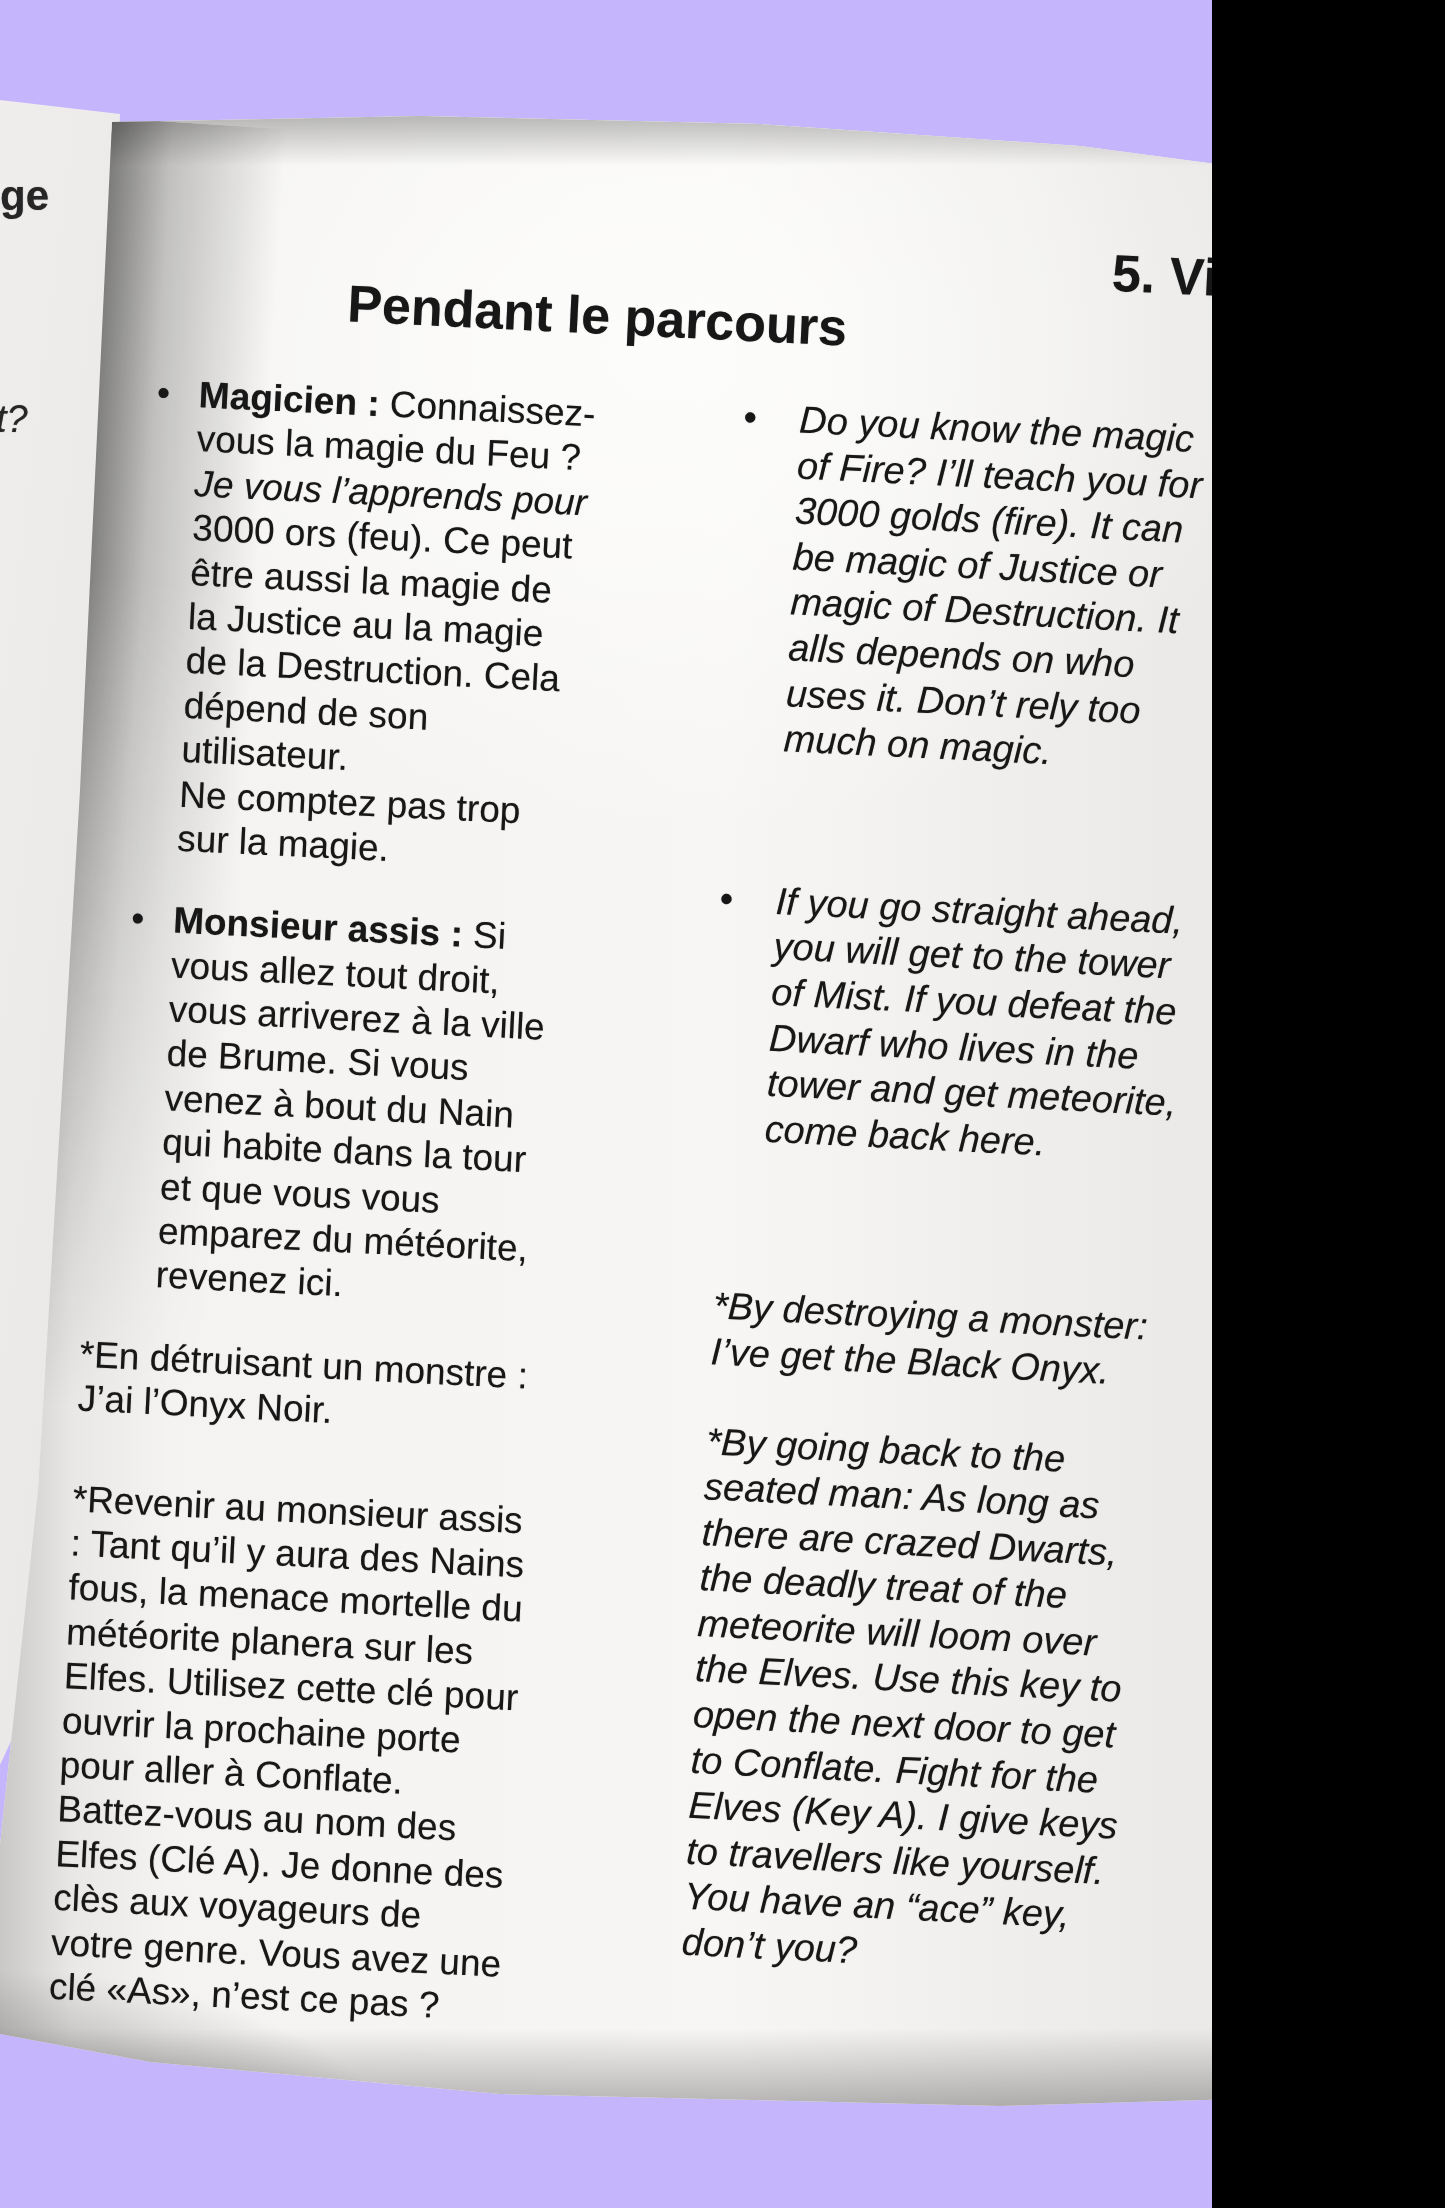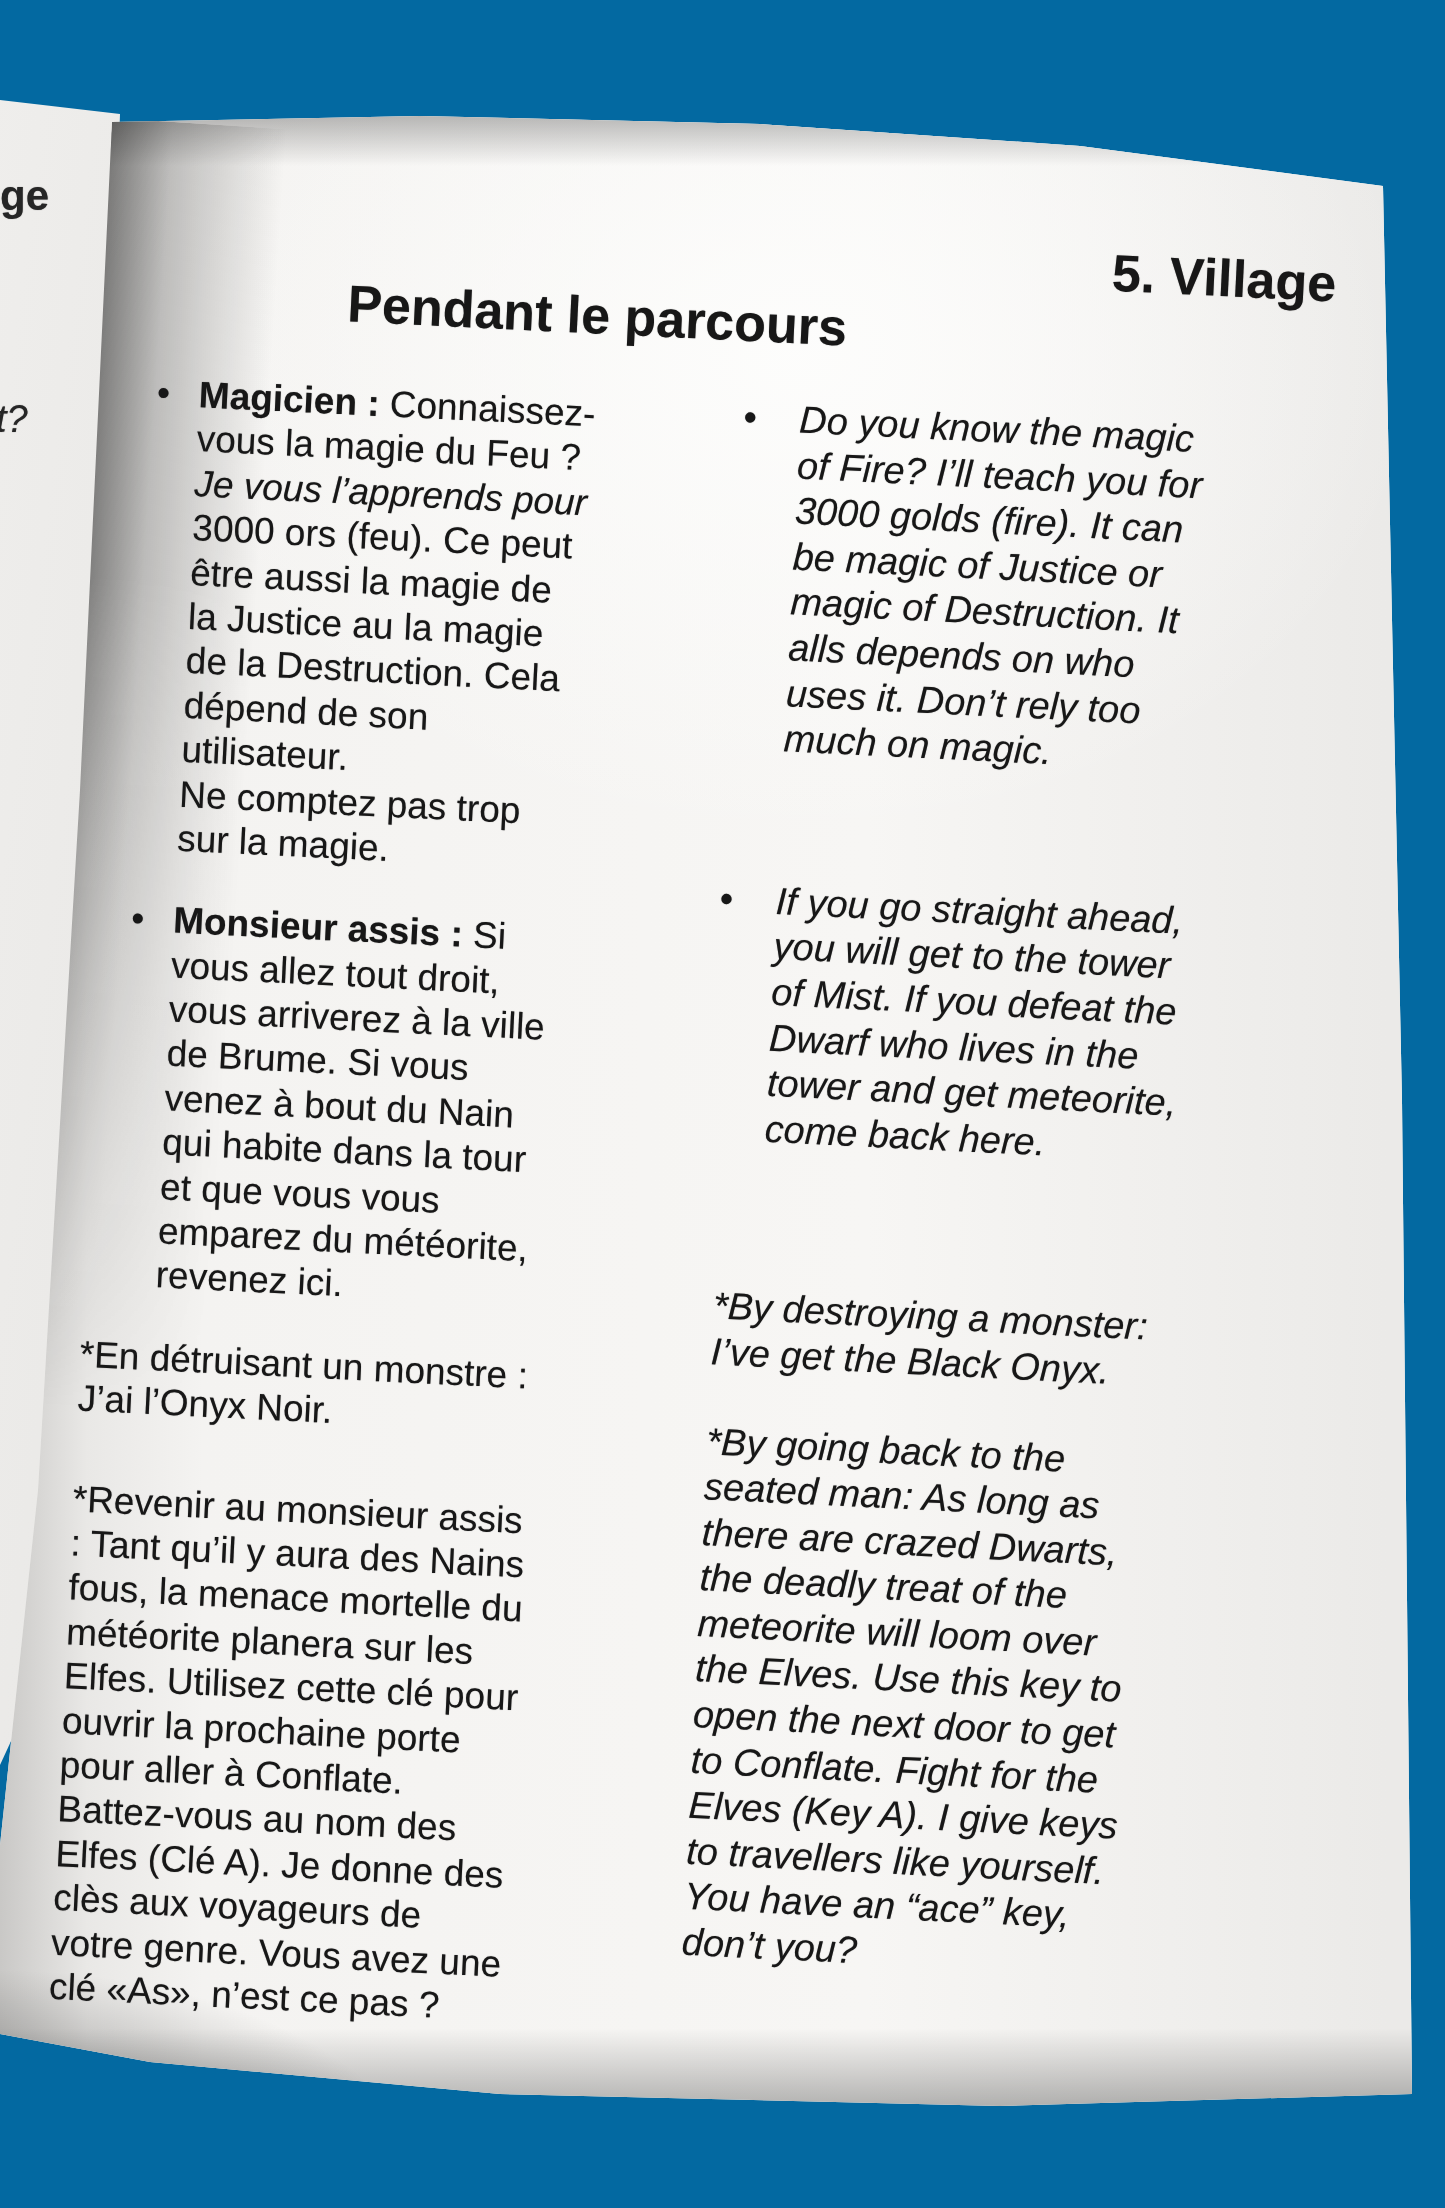--- a/index.html
+++ b/index.html
@@ -1,17 +1,17 @@
 <!DOCTYPE html>
 <html><head>
 <meta charset="utf-8">
 <style>
   html,body{margin:0;padding:0;background:#000;}
   .photo{
-    position:relative;width:1445px;height:2208px;background:#0369a1;overflow:hidden;
+    position:relative;width:1212px;height:2208px;background:#c4b5fd;overflow:hidden;
     font-family:"Liberation Sans",sans-serif;
   }
   
   .prev-page{
     position:absolute;inset:0;
     clip-path:polygon(0px 100px,120px 114px,92px 900px,30px 1700px,0px 1765px);
     background:linear-gradient(97deg,#efeeec 0%,#e6e5e3 28%,#bdbcba 52%,#5c5c5a 74%,#161616 92%);
   }
   .pp-frag{position:absolute;color:#262626;text-shadow:0 0 1px rgba(0,0,0,.5);}
   .pp-top{left:0px;top:172px;font-weight:700;font-size:42px;}

